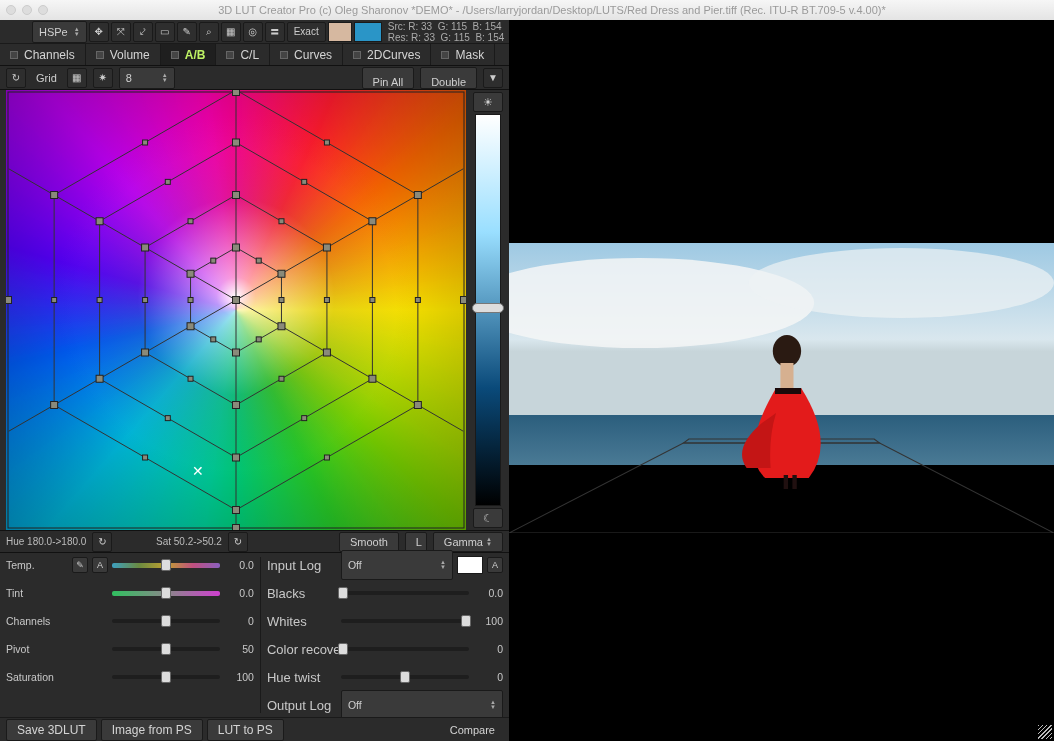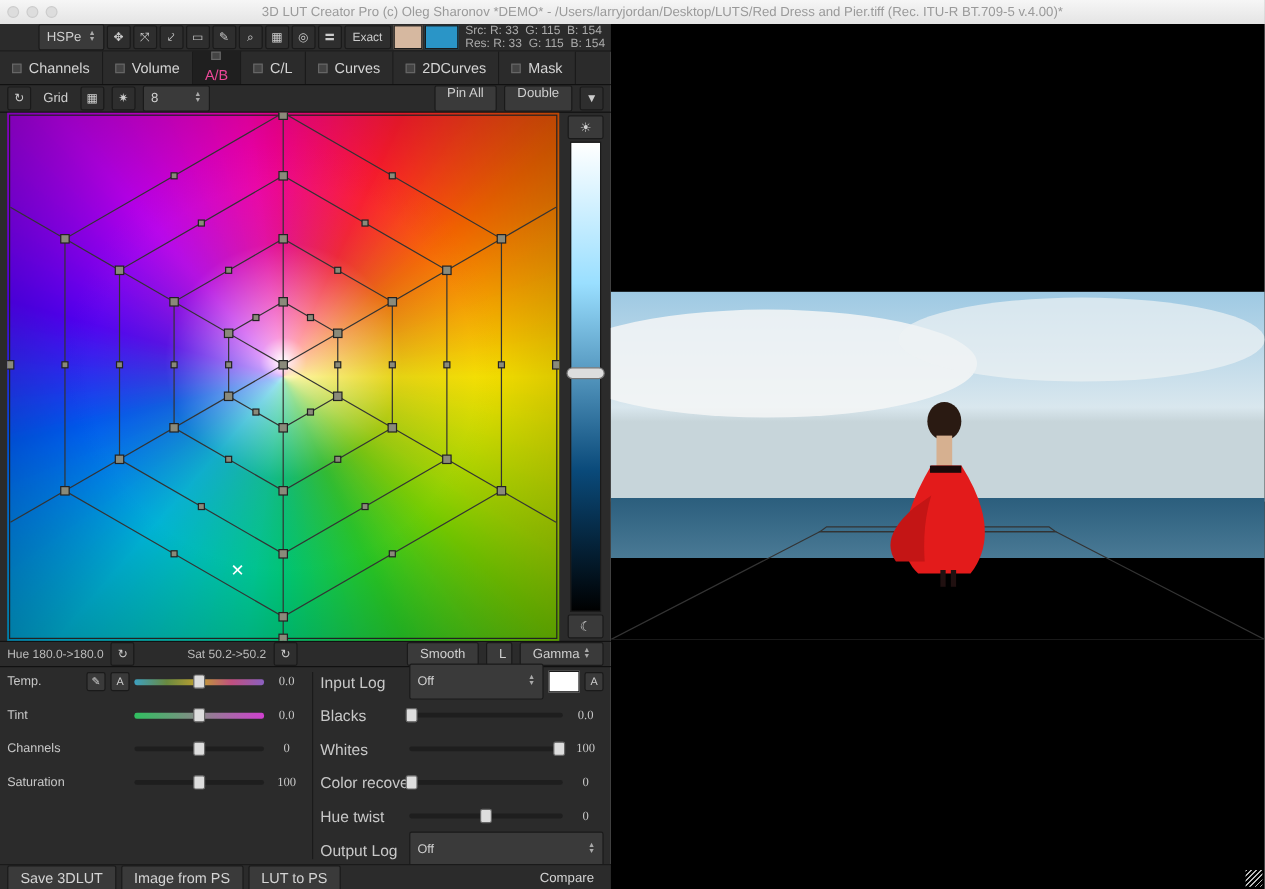--- a/index.html
+++ b/index.html
@@ -21,26 +21,26 @@
   .tb-btn { width:20px; height:20px; background:#2e2e2e; border:1px solid #1a1a1a; display:flex; align-items:center; justify-content:center; color:#ccc; font-size:10px; border-radius:2px; }
   .tb-wide { width:auto; padding:0 6px; }
   .swatch { width:24px; height:20px; border:1px solid #1a1a1a; }
   .sw1 { background:#d6b8a0; }
   .sw2 { background:#2a95c7; width:28px; }
   .readout { font-size:10px; color:#aaa; line-height:11px; margin-left:4px; }
 
   
   .tabs { height:28px; display:flex; align-items:stretch; border-bottom:1px solid #111; }
   .tab { flex:none; display:flex; align-items:center; padding:0 10px; background:#2b2b2b; color:#d4d4d4; font-size:12px; border-right:1px solid #1a1a1a; gap:6px; }
-  .tab.active { background:#1f1f1f; color:#ec4899; font-weight:normal;flex-direction:column; }
+  .tab.active { background:#1f1f1f; color:#bef264; font-weight:bold; }
   .tab-sq { width:8px; height:8px; background:#444; border:1px solid #666; }
 
   
   .gridrow { height:30px; display:flex; align-items:center; gap:6px; padding:0 6px; border-bottom:1px solid #111; }
-  .grid-btn { height:22px; padding:0 10px; background:#3a3a3a; border:1px solid #1a1a1a; border-radius:2px; display:flex; align-items:flex-start; }
+  .grid-btn { height:22px; padding:0 10px; background:#3a3a3a; border:1px solid #1a1a1a; border-radius:2px; display:flex; align-items:flex-end; }
   .grid-num { width:56px; height:22px; background:#3a3a3a; border:1px solid #1a1a1a; display:flex; align-items:center; padding:0 6px; justify-content:space-between; border-radius:2px; }
   .spacer { flex:1; }
 
   
   .wheel-area { position:relative; height:440px; display:flex; }
   .wheel { width:460px; height:440px; position:relative; margin-left:6px; }
   .wheel-bg { position:absolute; inset:0; background: conic-gradient(from 90deg, #f4e000,#a0d000,#30c030,#00c090,#00b0d0,#0060e0,#5000e0,#b000e0,#e000a0,#f02030,#f08000,#f4e000); filter:saturate(1.1); }
   .wheel-radial { position:absolute; inset:0; background: radial-gradient(circle at 50% 47%, #fff 0%, rgba(255,255,255,0.6) 6%, rgba(128,128,128,0.15) 30%, rgba(0,0,0,0) 55%); }
   .wheel-dark { position:absolute; inset:0; background: radial-gradient(circle at 50% 50%, transparent 50%, rgba(0,0,0,0.25) 100%); }
   .wheel-svg { position:absolute; inset:0; }
@@ -60,21 +60,21 @@
   .sl-col { display:flex; flex-direction:column; gap:12px; }
   .colA { flex:1.05; }
   .colB { flex:1; border-left:1px solid #1a1a1a; padding-left:6px; }
   .sl-row { display:flex; align-items:center; height:16px; gap:4px; }
   .sl-name { width:62px; color:#c8c8c8; font-size:10.5px; white-space:nowrap; }
   .sl-nameB { width:70px; color:#c8c8c8; font-size:13px; white-space:nowrap; }
   .sl-track { flex:1; height:4px; background:#1e1e1e; border-radius:2px; position:relative; }
   .sl-track.rainbow { background: linear-gradient(90deg,#3da0c0,#6a8a40,#c0a030,#c05080,#8a60c0); height:5px; }
   .sl-track.gm { background: linear-gradient(90deg,#30c060,#888,#d040d0); height:5px; }
   .sl-thumb { position:absolute; top:-4px; width:10px; height:12px; background:#ddd; border:1px solid #666; border-radius:2px; transform:translateX(-50%); }
-  .sl-val { width:30px; text-align:center; color:#c8c8c8; font-size:10.5px;font-family:Liberation Serif, serif; }
+  .sl-val { width:30px; text-align:right; color:#c8c8c8; font-size:10.5px; }
   .eyedrop { width:16px; height:16px; background:#3a3a3a; border:1px solid #1a1a1a; display:flex; align-items:center; justify-content:center; font-size:9px; border-radius:2px; }
   .sel-off { height:30px; flex:1; background:#3a3a3a; border:1px solid #1a1a1a; display:flex; align-items:center; padding:0 6px; justify-content:space-between; border-radius:2px; font-size:10.5px; }
   .white-sw { width:26px; height:18px; background:#fff; border:1px solid #1a1a1a; }
 
   
   .bottom { margin-top:auto; height:30px; display:flex; align-items:center; padding:0 6px; gap:4px; background:#2b2b2b; border-top:1px solid #1a1a1a; }
   .b-btn { height:22px; padding:0 10px; background:#3a3a3a; border:1px solid #1a1a1a; border-radius:2px; display:flex; align-items:center; font-size:12px; color:#d4d4d4; }
 
   svg line, svg polygon { stroke:#333; stroke-width:1; fill:none; }
   svg rect.node { fill:#8a8a7a; stroke:#222; }
@@ -298,20 +298,28 @@
           </div>
         <div class="sl-row">
             <span class="sl-name">Channels</span>
             <div style="width:36px"></div>
             <div class="sl-track">
               <div class="sl-thumb" style="left:50%"></div>
             </div>
             <span class="sl-val">0</span>
           </div>
         <div class="sl-row">
+            <span class="sl-name">Pivot</span>
+            <div style="width:36px"></div>
+            <div class="sl-track">
+              <div class="sl-thumb" style="left:50%"></div>
+            </div>
+            <span class="sl-val">50</span>
+          </div>
+        <div class="sl-row">
             <span class="sl-name">Saturation</span>
             <div style="width:36px"></div>
             <div class="sl-track">
               <div class="sl-thumb" style="left:50%"></div>
             </div>
             <span class="sl-val">100</span>
           </div>
       </div>
 
       <div class="sl-col colB">

